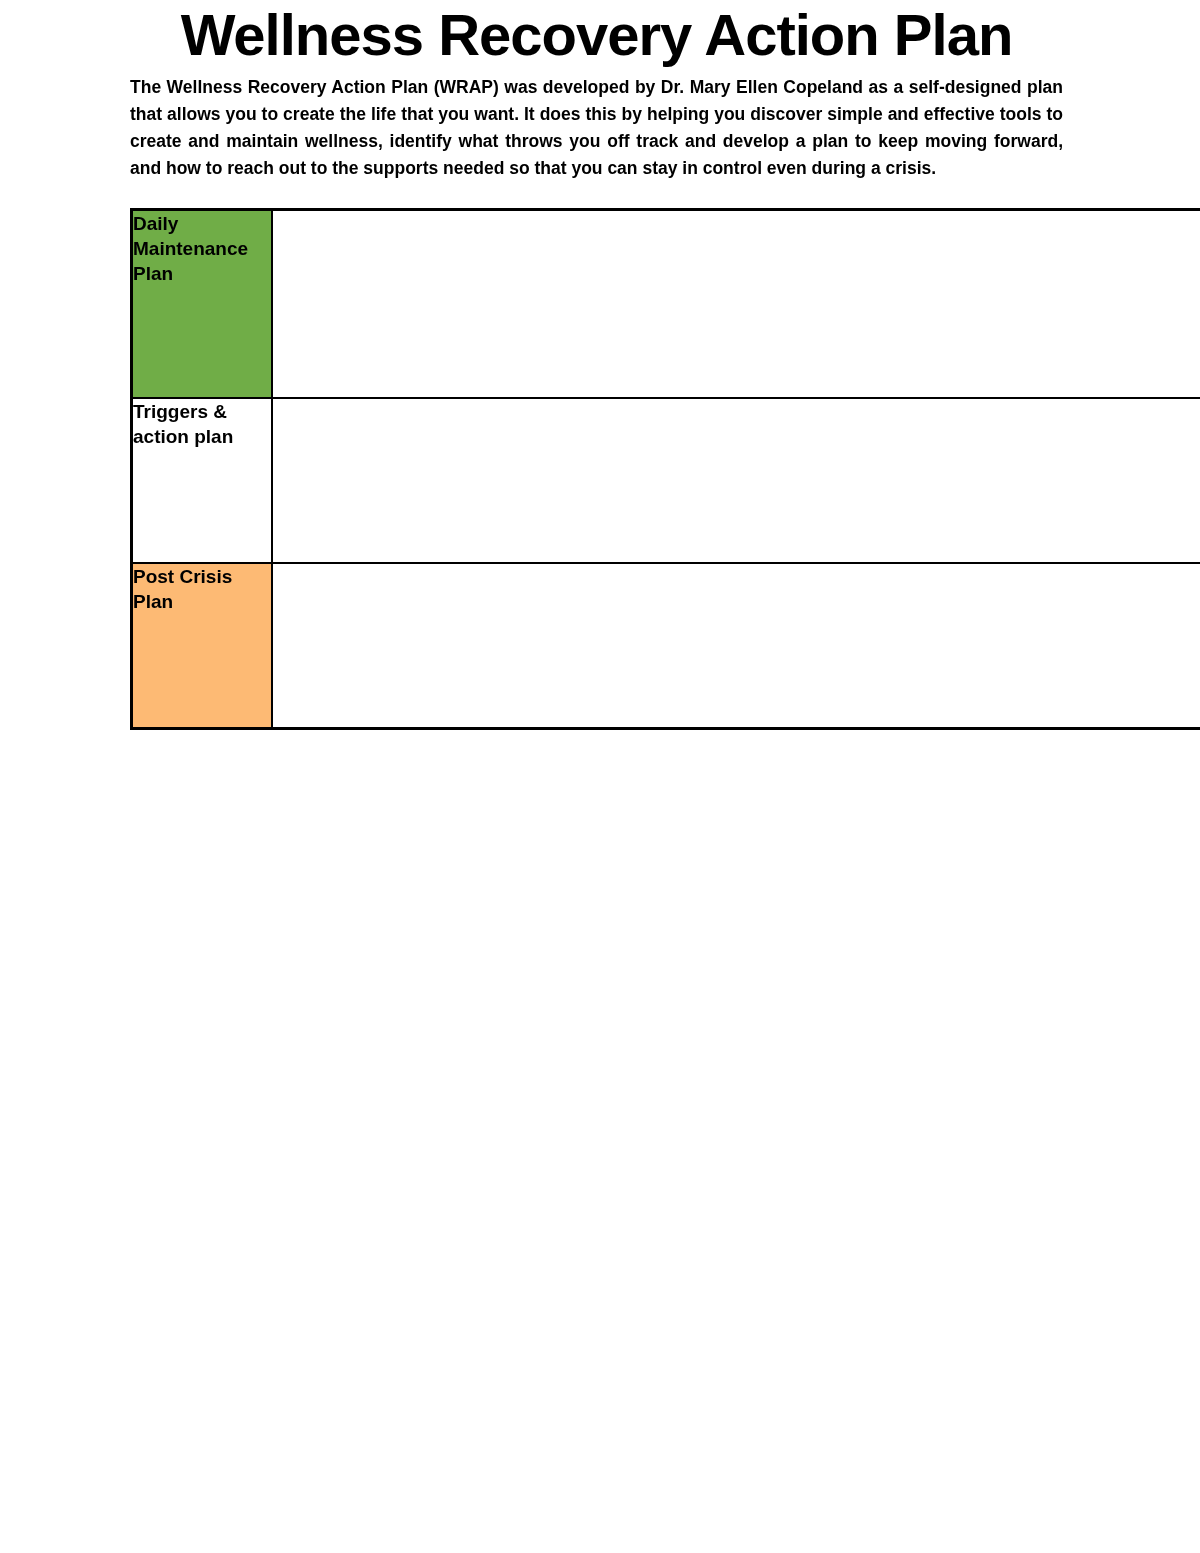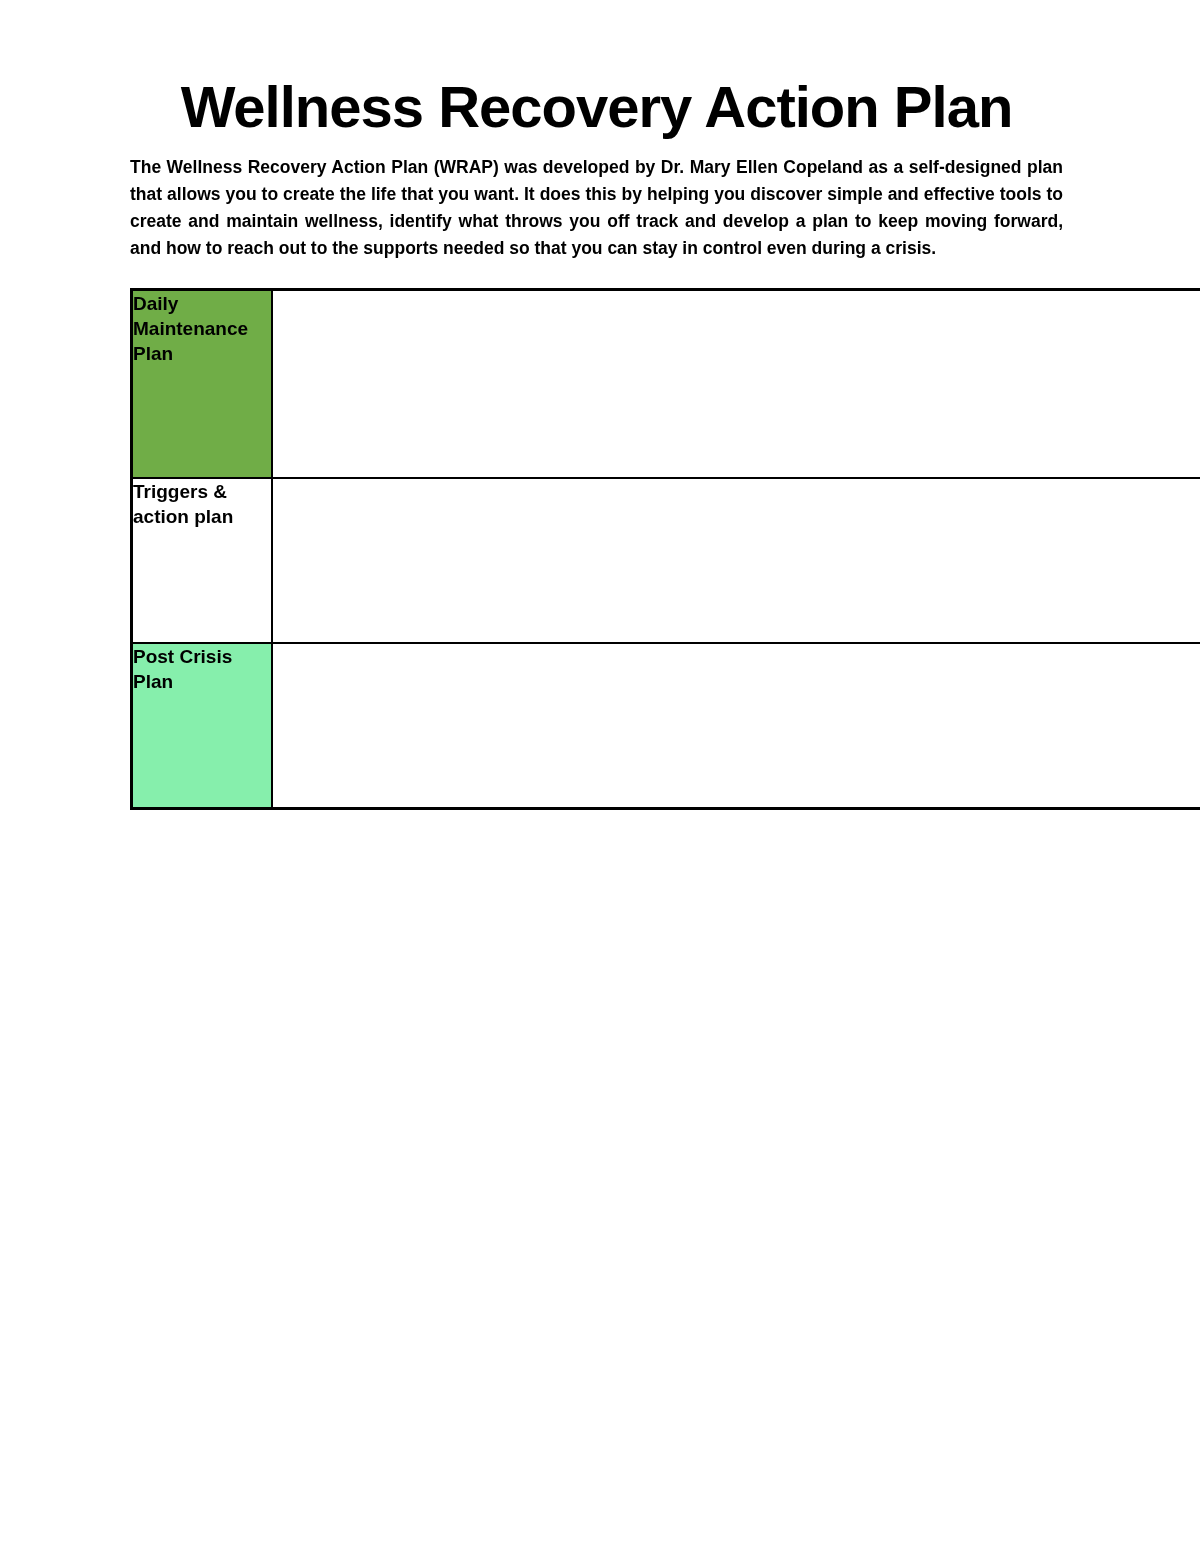--- a/index.html
+++ b/index.html
@@ -15,30 +15,29 @@
     font-family: "Liberation Sans", sans-serif;
     color: #000000;
     overflow: hidden;
   }
   .content {
     margin-left: 130px;
     width: 933px;
   }
   h1.doc-title {
     margin: 0;
-    padding-top: 72px;
     font-size: 58px;
     line-height: 1.2;
     font-weight: 700;
     text-align: center;
     letter-spacing: -1px;
     white-space: nowrap;
   }
   p.intro {
-    margin: 12px 0 0 0;
+    margin: 4px 0 0 0;
     font-size: 17.5px;
     font-weight: 700;
     line-height: 27px;
     text-align: justify;
   }
   table.wrap-table {
     margin-top: 26px;
     border-collapse: collapse;
     border: 3px solid #000000;
     width: 1074px;
@@ -81,20 +80,20 @@
       <tbody>
         <tr class="row-1">
           <td class="label-cell" style="background-color: rgb(112, 173, 71);">Daily Maintenance Plan</td>
           <td class="content-cell"></td>
         </tr>
         <tr class="row-2">
           <td class="label-cell" style="background-color: rgb(255, 255, 255);">Triggers &amp; action plan</td>
           <td class="content-cell"></td>
         </tr>
         <tr class="row-6">
-          <td class="label-cell" style="background-color: #86efac;">Post Crisis Plan</td>
+          <td class="label-cell" style="background-color: #fdba74;">Post Crisis Plan</td>
           <td class="content-cell"></td>
         </tr>
       </tbody>
     </table>
 
   </div>
 </div>
 
 </body></html>

